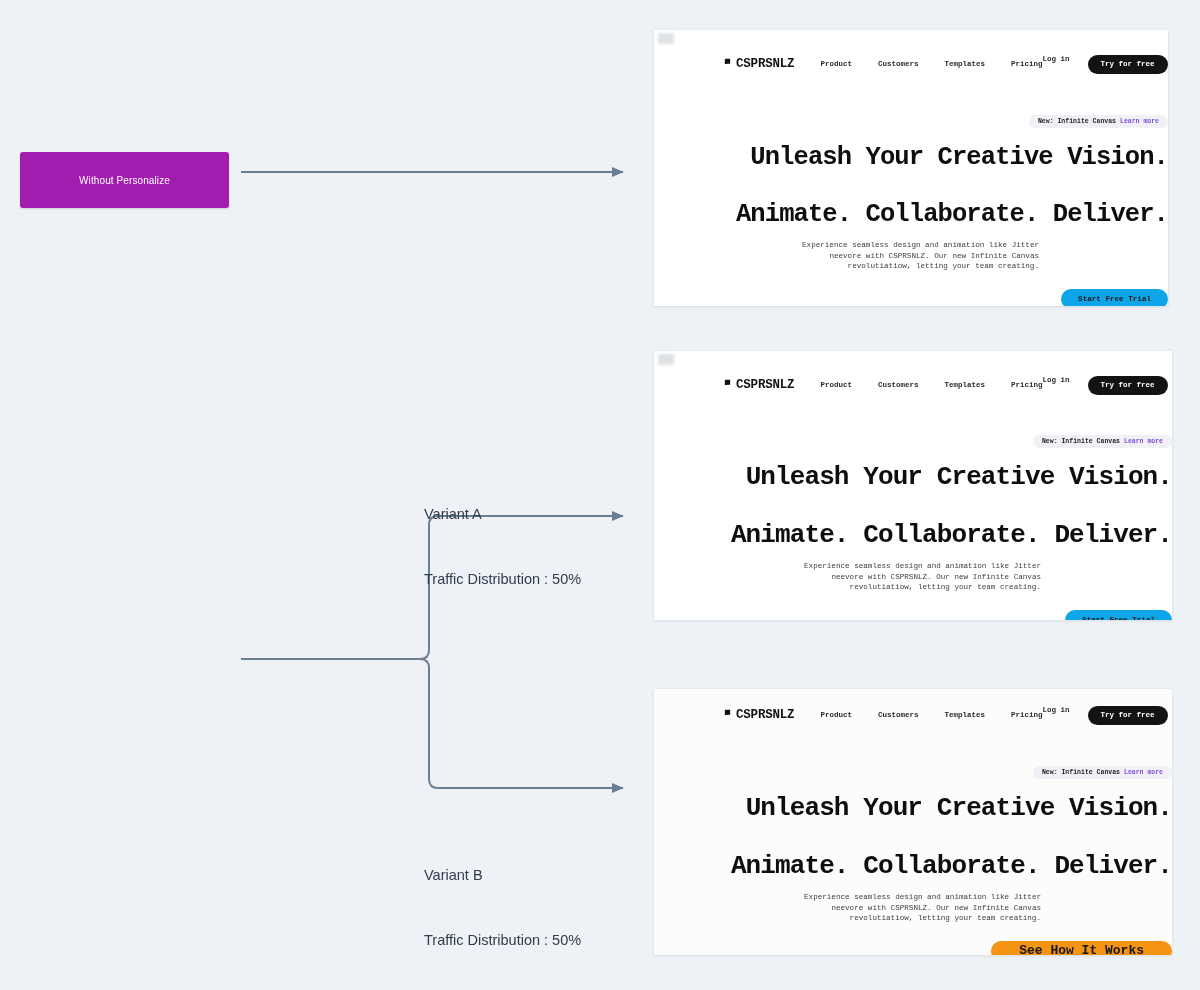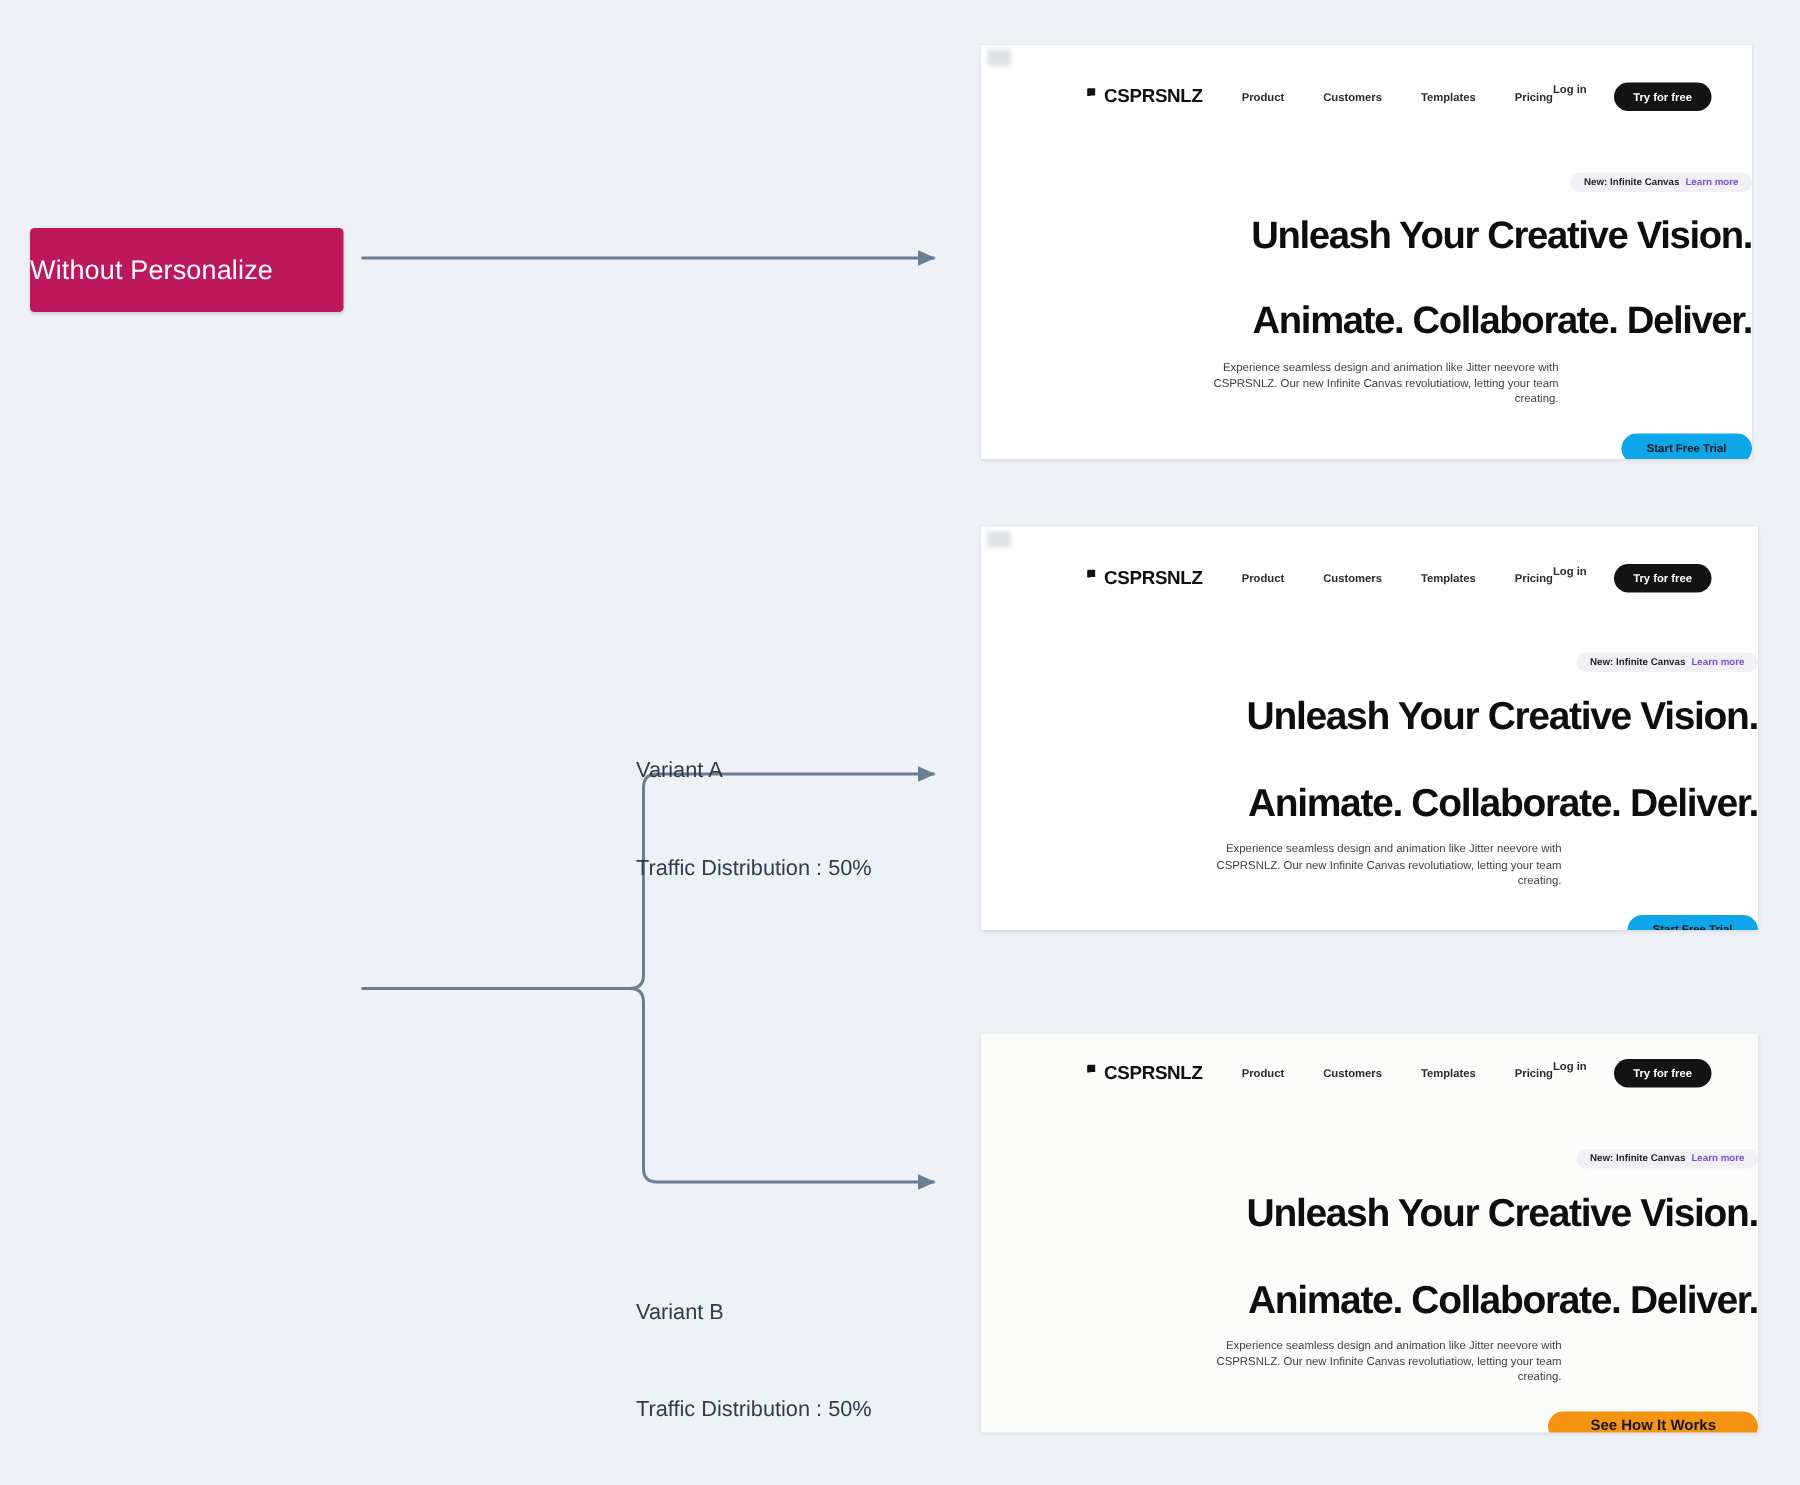--- a/index.html
+++ b/index.html
@@ -16,26 +16,27 @@
   }
   #canvas {
     position: absolute;
     left: 0; top: 0;
     width: 1200px; height: 990px;
   }
 
   
   .node {
     position: absolute;
-    background: #be185d;
+    background: #a21caf;
     border-radius: 3px;
     display: flex;
     align-items: center;
+    justify-content: center;
     color: #ffffff;
-    font-size: 18px;
+    font-size: 10px;
     font-weight: 400;
     letter-spacing: 0.1px;
     box-shadow: 0 1px 2px rgba(40,70,100,0.18);
   }
   #node-without { left: 20px; top: 152px; width: 209px; height: 56px; }
   #node-with    { left: 20px; top: 631px; width: 209px; height: 56px; }
 
   
   #connectors {
     position: absolute;
@@ -55,20 +56,21 @@
   #label-variant-a { left: 424px; top: 461px; }
   #label-variant-b { left: 424px; top: 822px; }
   .branch-label .ln { display: block; }
 
   
   .card {
     position: absolute;
     background: #ffffff;
     overflow: hidden;
     box-shadow: 0 1px 3px rgba(60,80,105,0.10), 0 0 0 0.5px rgba(60,80,105,0.04);
+    font-family: Liberation Mono, monospace;
   }
   #card-1 { left: 654px; top: 30px;  width: 514px; height: 276px; }
   #card-2 { left: 654px; top: 351px; width: 518px; height: 269px; }
   #card-3 { left: 654px; top: 689px; width: 518px; height: 266px; }
   #card-3 { background: #fcfcfb; }
 
   .card-smudge {
     position: absolute;
     left: 4px; top: 3px;
     width: 16px; height: 11px;
@@ -193,21 +195,21 @@
   
   #card-3 .site-nav { top: 14px; height: 24px; font-size: 7.5px; }
   #card-3 .brand { font-size: 12.5px; }
   #card-3 .nav-links { gap: 26px; }
   #card-3 .nav-right { gap: 18px; }
   #card-3 .cta-dark { font-size: 7.5px; padding: 0 13px; height: 19px; }
   #card-3 .hero { top: 72px; }
   #card-3 .badge { font-size: 6.5px; padding: 3px 9px; }
   #card-3 .hero-title { font-size: 26px; line-height: 25.5px; margin-top: 17px; }
   #card-3 .hero-sub { font-size: 7.6px; line-height: 10.6px; margin-top: 13px; width: 256px; }
-  #card-3 .hero-cta { font-size: 10px; padding: 0 28px; height: 20px; margin-top: 17px; }
+  #card-3 .hero-cta { font-size: 13px; padding: 0 28px; height: 20px; margin-top: 17px; }
 </style>
 </head>
 <body>
 
 <div id="canvas">
 
   <svg id="connectors" viewBox="0 0 1200 990" width="1200" height="990">
     <defs>
       <marker id="arrowhead" markerWidth="7" markerHeight="7" refX="5.6" refY="3" orient="auto" markerUnits="strokeWidth">
         <path d="M0,0.4 L6,3 L0,5.6 Z" fill="#6c7f92"></path>

